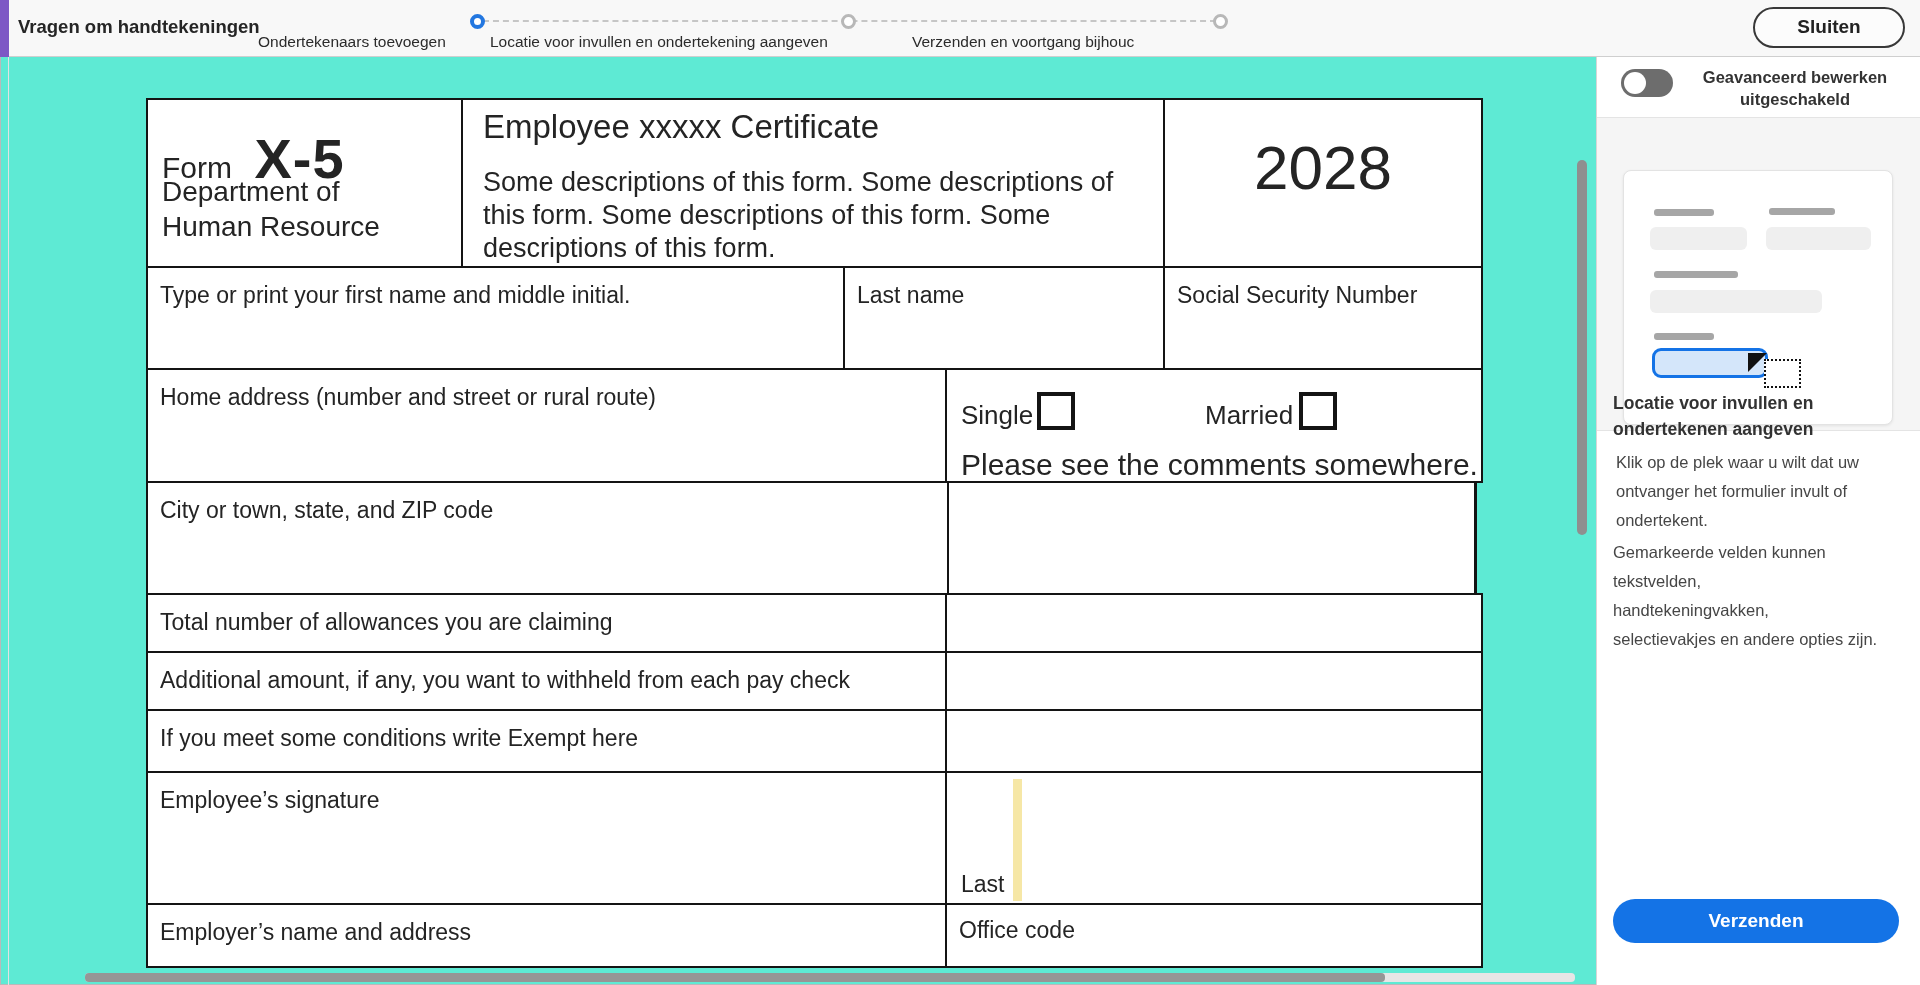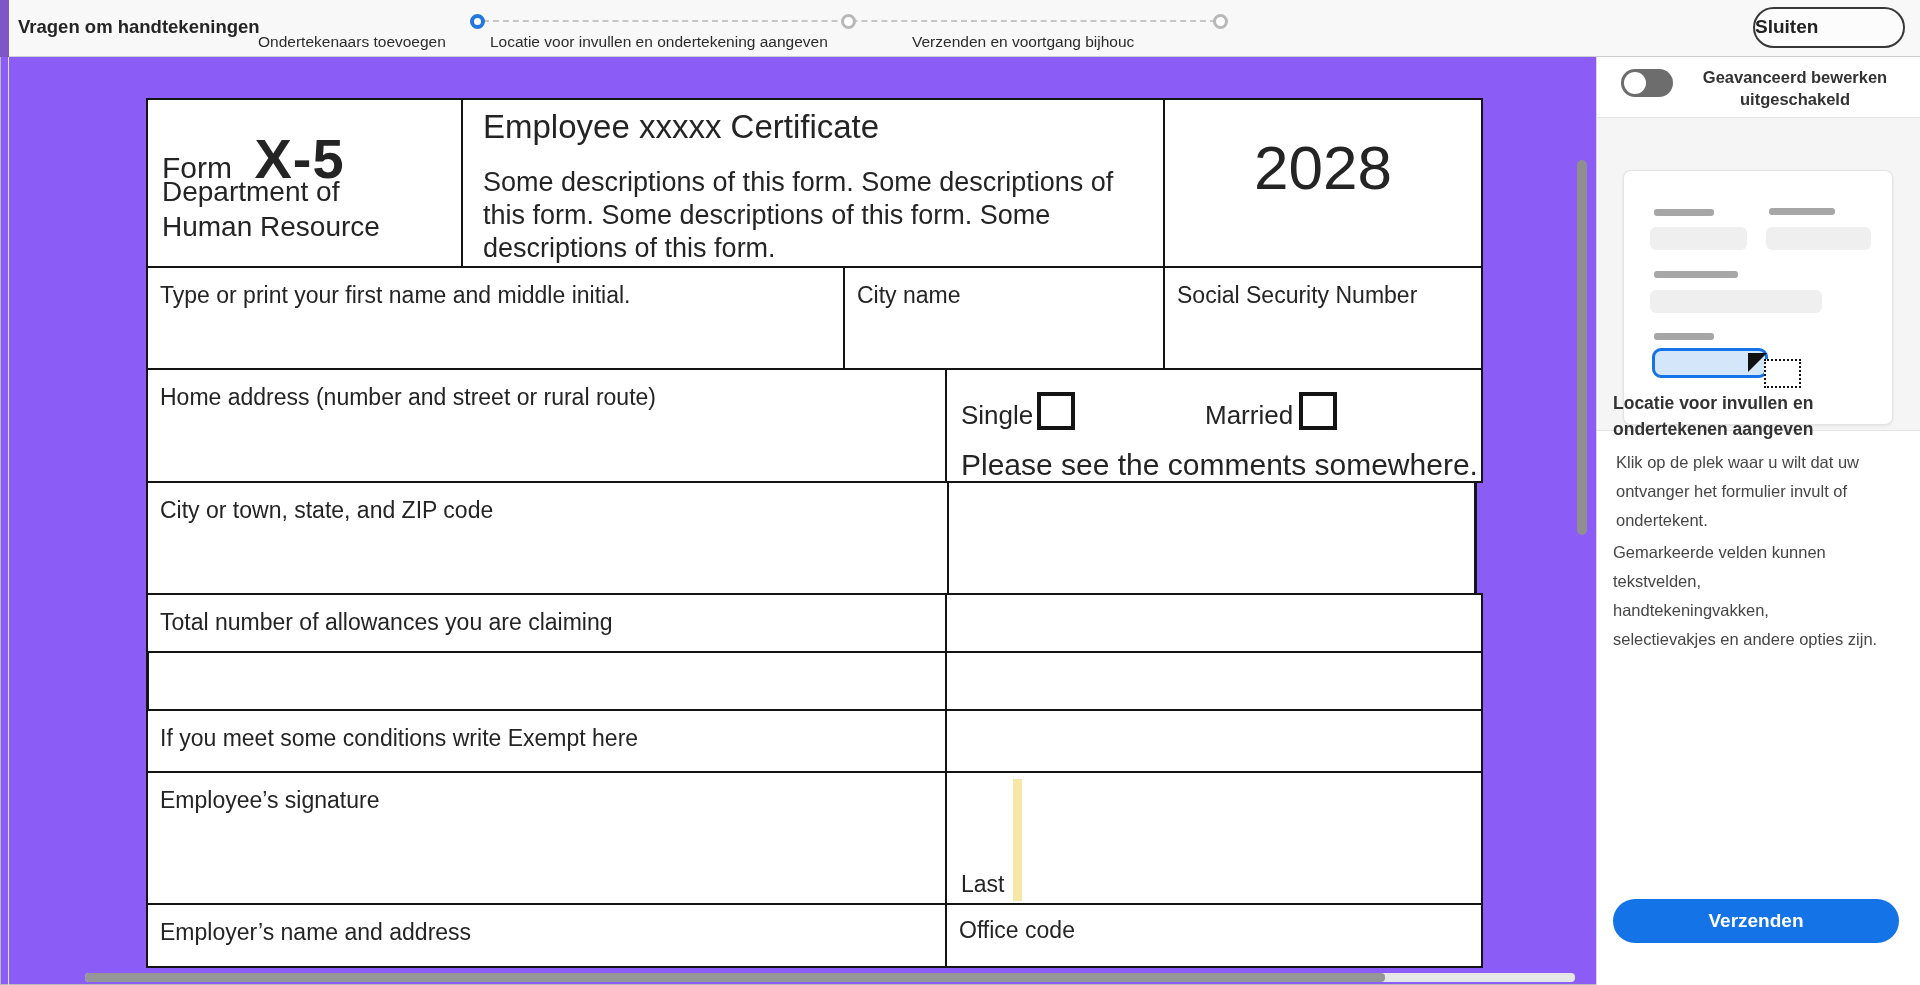--- a/index.html
+++ b/index.html
@@ -1,33 +1,33 @@
 <!DOCTYPE html>
 <html><head>
 <meta charset="utf-8">
 <style>
   * { margin:0; padding:0; box-sizing:border-box; }
   html,body { width:1920px; height:985px; overflow:hidden; }
   body { font-family:"Liberation Sans", sans-serif; background:#fff; position:relative; }
-  #app { position:absolute; inset:0; width:1920px; height:985px; background:#8b5cf6;
+  #app { position:absolute; inset:0; width:1920px; height:985px; background:#5eead4;
          box-shadow:inset 0 0 0 1px #b9b9b9; overflow:hidden; }
 
   
   .topbar { position:absolute; left:0; top:0; width:1920px; height:57px;
             background:#f8f8f8; border-bottom:1px solid #cfcfcf; }
   .accent { position:absolute; left:0; top:0; width:9px; height:57px; background:#7d57c5; }
   .tb-title { position:absolute; left:18px; top:16px; font-size:18.5px; font-weight:bold; color:#252525; }
   .step-dashes { position:absolute; left:483px; top:20px; width:733px; border-top:2px dashed #c6c6c6; }
   .dot { position:absolute; top:14px; width:15px; height:15px; border-radius:50%; background:#fff; }
   .dot.active { border:4.5px solid #2377e0; }
   .dot.idle { border:3px solid #b8b8b8; }
   .step-label { position:absolute; top:33px; font-size:15.5px; color:#2b2b2b; white-space:nowrap; }
   .close-btn { position:absolute; left:1753px; top:7px; width:152px; height:41px;
                border:2.5px solid #383838; border-radius:21px; background:#fcfcfc;
-               font-size:19px; font-weight:bold; color:#222; line-height:36px; cursor:pointer; }
+               font-size:19px; font-weight:bold; color:#222; text-align:center; line-height:36px; cursor:pointer; }
 
   
   .left-edge { position:absolute; left:8px; top:57px; width:1px; height:928px; background:#e2e2e2; }
   .vscroll { position:absolute; left:1577px; top:160px; width:10px; height:375px; background:#8f8f8f; border-radius:5px; }
   .hscroll-track { position:absolute; left:85px; top:973px; width:1490px; height:9px; background:#e6e6e6; border-radius:4px; }
   .hscroll-thumb { position:absolute; left:85px; top:973px; width:1300px; height:9px; background:#969696; border-radius:4px; }
 
   
   .form { position:absolute; left:146px; top:98px; width:1331px; height:864px;
           border:3px solid #141414; background:#fff; color:#242424; }
@@ -116,21 +116,21 @@
       <div class="hdr-desc">Some descriptions of this form. Some descriptions of this form. Some descriptions of this form. Some descriptions of this form.</div>
     </div>
     <div class="cell" style="left:1014px; top:-3px; width:320px; height:170px;">
       <div class="hdr-year">2028</div>
     </div>
 
     <div class="cell" style="left:-3px; top:165px; width:699px; height:104px;">
       <div class="flabel">Type or print your first name and middle initial.</div>
     </div>
     <div class="cell" style="left:694px; top:165px; width:324px; height:104px;">
-      <div class="flabel">City name</div>
+      <div class="flabel">Last name</div>
     </div>
     <div class="cell" style="left:1014px; top:165px; width:320px; height:104px;">
       <div class="flabel">Social Security Number</div>
     </div>
 
     <div class="cell" style="left:-3px; top:267px; width:803px; height:115px;">
       <div class="flabel">Home address (number and street or rural route)</div>
     </div>
     <div class="cell" style="left:796px; top:267px; width:538px; height:115px;">
       <span class="marital-word" style="left:14px;">Single</span>
@@ -142,20 +142,23 @@
 
     <div class="cell" style="left:-3px; top:380px; width:803px; height:114px;">
       <div class="flabel">City or town, state, and ZIP code</div>
     </div>
 
     <div class="cell" style="left:-3px; top:492px; width:803px; height:60px;">
       <div class="flabel">Total number of allowances you are claiming</div>
     </div>
     <div class="cell" style="left:796px; top:492px; width:538px; height:60px;"></div>
 
+    <div class="cell" style="left:-3px; top:550px; width:803px; height:60px;">
+      <div class="flabel">Additional amount, if any, you want to withheld from each pay check</div>
+    </div>
     <div class="cell" style="left:796px; top:550px; width:538px; height:60px;"></div>
 
     <div class="cell" style="left:-3px; top:608px; width:803px; height:64px;">
       <div class="flabel">If you meet some conditions write Exempt here</div>
     </div>
     <div class="cell" style="left:796px; top:608px; width:538px; height:64px;"></div>
 
     <div class="cell" style="left:-3px; top:670px; width:803px; height:134px;">
       <div class="flabel">Employee’s signature</div>
     </div>

